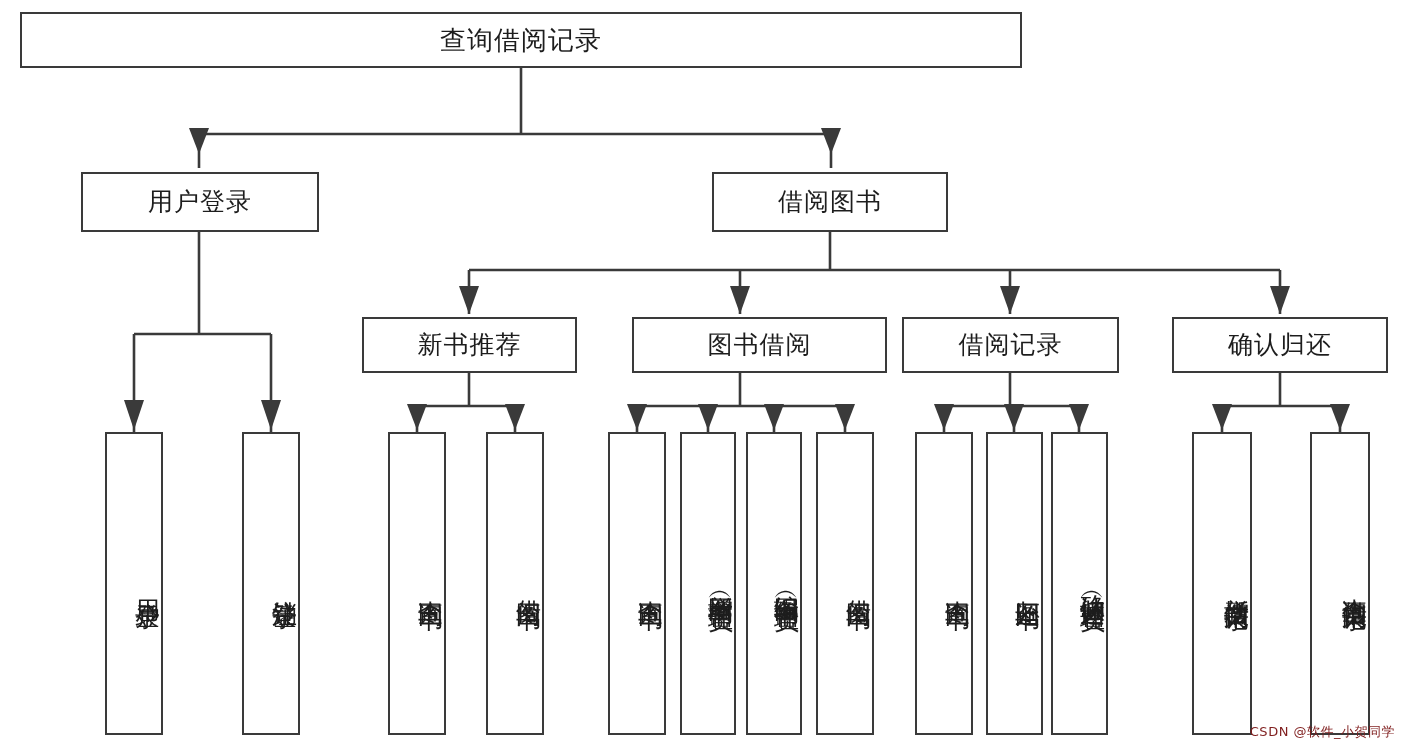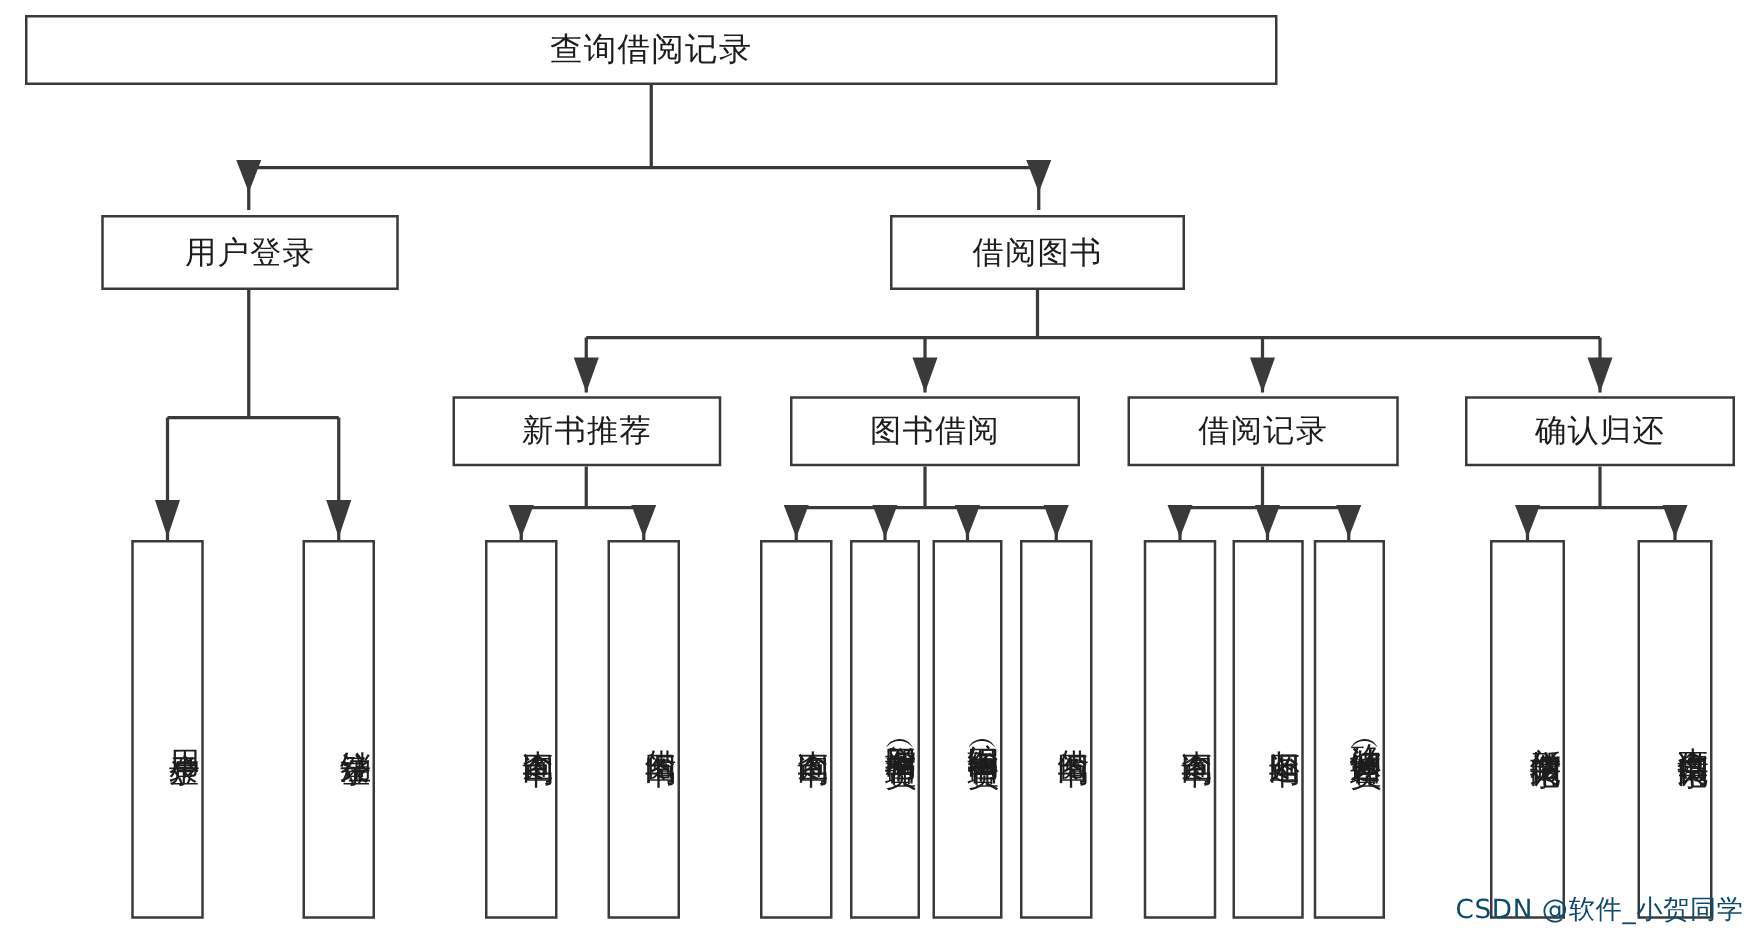--- a/index.html
+++ b/index.html
@@ -59,22 +59,22 @@
     display: block;
     white-space: nowrap;
   }
   .node.root {
     font-size: 26px;
   }
   .watermark {
     position: absolute;
     right: 10px;
     bottom: 6px;
-    font-size: 21px;
-    color: #0c4a6e;
+    font-size: 13px;
+    color: #7f1d1d;
     letter-spacing: 0.5px;
     z-index: 3;
     white-space: nowrap;
   }
 </style>
 </head>
 <body>
 
 <div id="canvas">
 
@@ -167,21 +167,21 @@
   </div>
 
   <div class="node horiz" style="left:712px; top:172px; width:236px; height:60px;">
     <span>借阅图书</span>
   </div>
 
   <div class="node horiz" style="left:362px; top:317px; width:215px; height:56px;text-align:right;">
     <span>新书推荐</span>
   </div>
 
-  <div class="node horiz" style="left:632px; top:317px; width:232px; height:56px;">
+  <div class="node horiz" style="left:632px; top:317px; width:255px; height:56px;">
     <span>图书借阅</span>
   </div>
 
   <div class="node horiz" style="left:902px; top:317px; width:217px; height:56px;">
     <span>借阅记录</span>
   </div>
 
   <div class="node horiz" style="left:1172px; top:317px; width:216px; height:56px;">
     <span>确认归还</span>
   </div>

